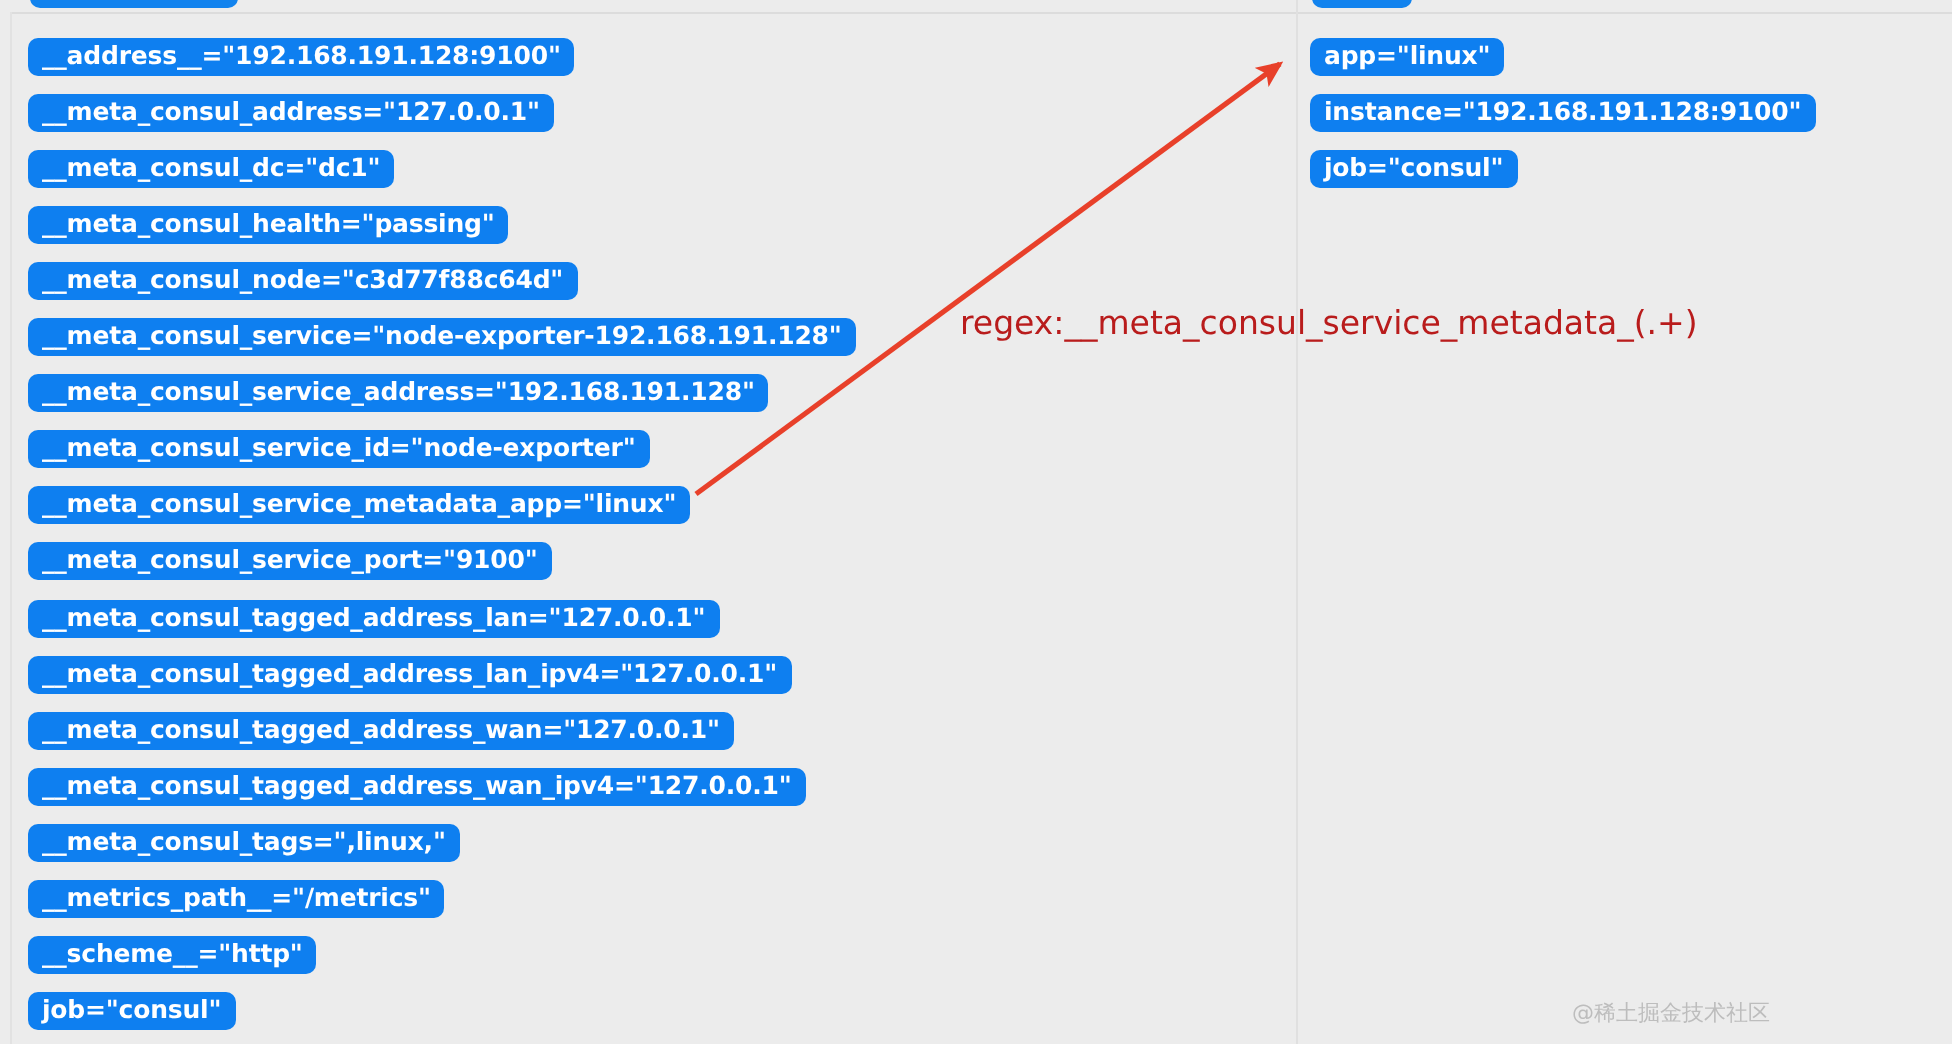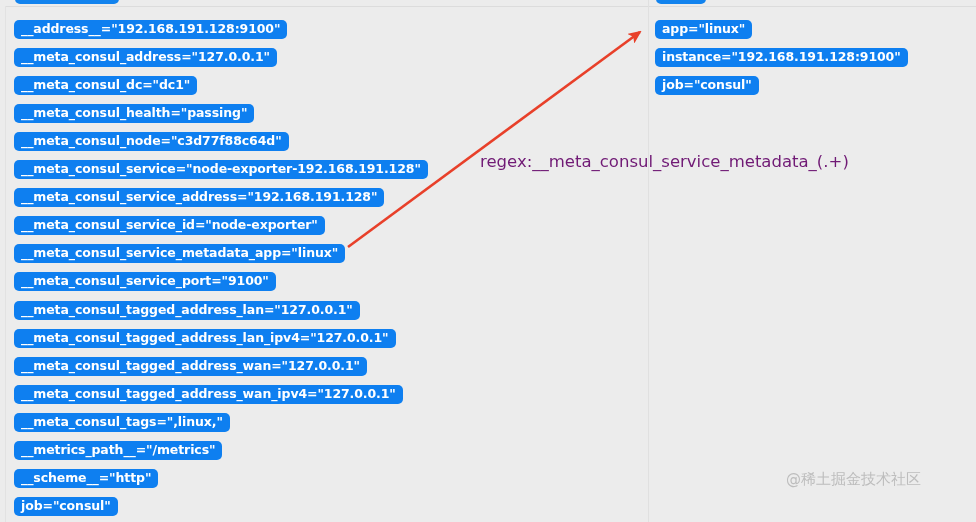--- a/index.html
+++ b/index.html
@@ -99,43 +99,43 @@
     line-height: 16px;
     white-space: nowrap;
     letter-spacing: -0.1px;
   }
 
   
   .annotation-text {
     position: absolute;
     left: 480px;
     top: 150px;
-    color: #701a75;
+    color: #b91c1c;
     font-family: "DejaVu Sans", sans-serif;
     font-size: 16.5px;
     font-weight: normal;
     line-height: 24px;
     white-space: nowrap;
   }
 
   .arrow-svg {
     position: absolute;
     left: 0; top: 0;
     width: 976px;
     height: 522px;
     pointer-events: none;
   }
 
   .watermark {
     position: absolute;
     left: 786px;
-    top: 470px;
+    top: 499px;
     color: #bdbdbd;
     font-family: "DejaVu Sans", sans-serif;
-    font-size: 15px;
+    font-size: 11px;
     font-weight: normal;
     white-space: nowrap;
   }
 </style>
 </head>
 <body>
 
 <div id="screen">
 
   <div class="clipped-badge"></div>

